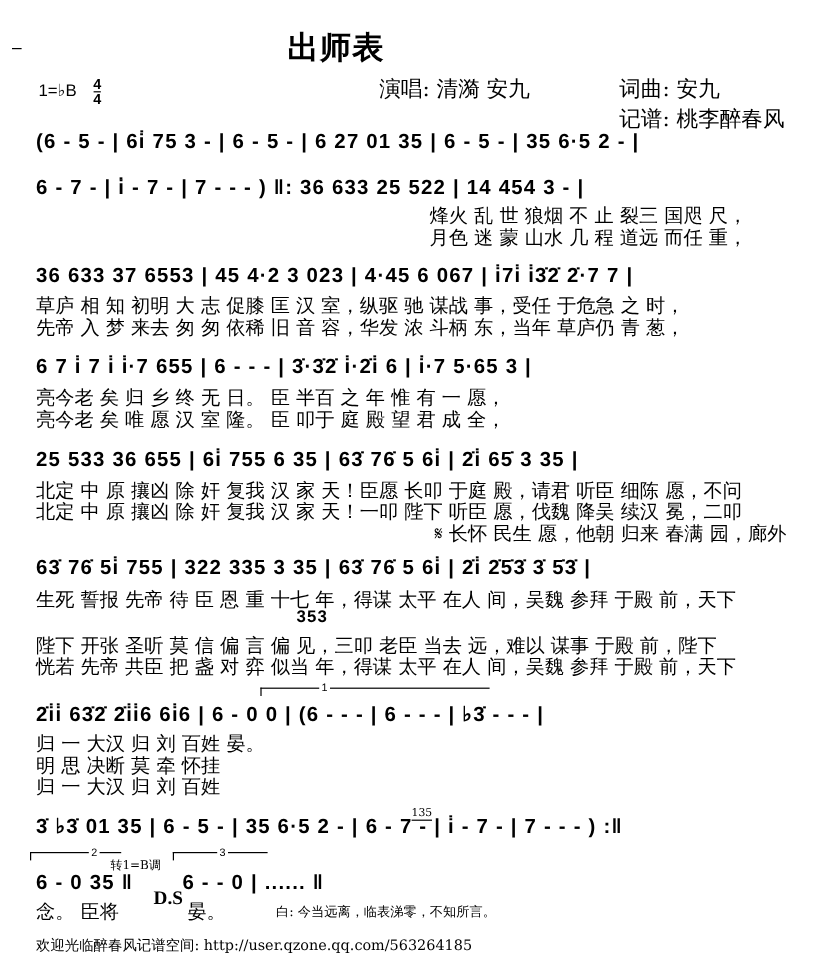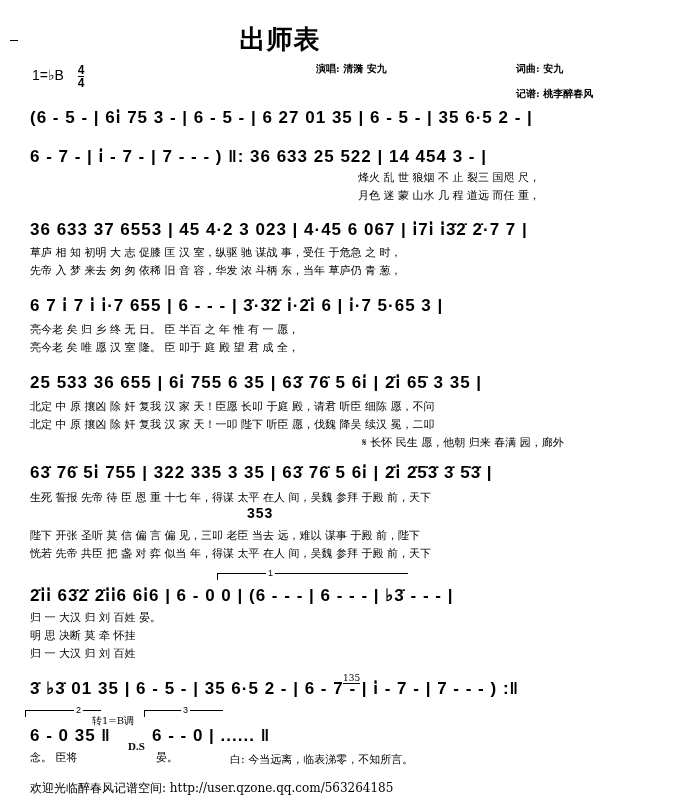--- a/index.html
+++ b/index.html
@@ -1,25 +1,25 @@
 <!DOCTYPE html>
 <html><head>
 <meta charset="utf-8">
 <style>
   html, body { margin: 0; padding: 0; background: #ffffff; }
   body { width: 694px; height: 806px; position: relative; overflow: hidden; font-family: "DejaVu Sans", sans-serif; color: #000; }
   .abs { position: absolute; white-space: nowrap; }
   .title { left: 0; width: 560px; top: 22px; text-align: center; font-family: "DejaVu Serif", serif; font-size: 26px; font-weight: bold; letter-spacing: 1px; }
-  .meta { font-family: "DejaVu Serif", serif; font-size: 10px; font-weight: bold; }
+  .meta { font-family: "DejaVu Serif", serif; font-size: 18px; }
   .key { font-family: "Liberation Sans", sans-serif; font-size: 14px; }
   .frac { display: inline-block; text-align: center; vertical-align: middle; font-weight: bold; font-size: 12px; line-height: 12px; margin-left: 10px; }
   .frac span { display: block; }
   .frac span.top { border-bottom: 1px solid #000; }
   .notes { font-family: "Liberation Sans", sans-serif; font-weight: bold; font-size: 17px; letter-spacing: 1px; }
-  .lyric { font-family: "DejaVu Sans", sans-serif; font-size: 11px; }
+  .lyric { font-family: "DejaVu Sans", sans-serif; font-size: 16px; }
   .dash { position: absolute; left: 10px; top: 40px; width: 8px; height: 1px; background: #000; }
   .bracket { position: absolute; border-top: 1px solid #000; border-left: 1px solid #000; height: 6px; }
   .bracket-label { position: absolute; font-size: 9px; font-family: "Liberation Sans", sans-serif; background: #fff; padding: 0 2px; top: -6px; }
   .small { font-size: 10px; font-family: "DejaVu Serif", serif; }
   .spoken { font-family: "DejaVu Serif", serif; font-size: 11px; }
   .footer { font-family: "DejaVu Serif", serif; font-size: 12px; }
   .ds { font-family: "Liberation Serif", serif; font-weight: bold; }
 </style>
 </head>
 <body>

